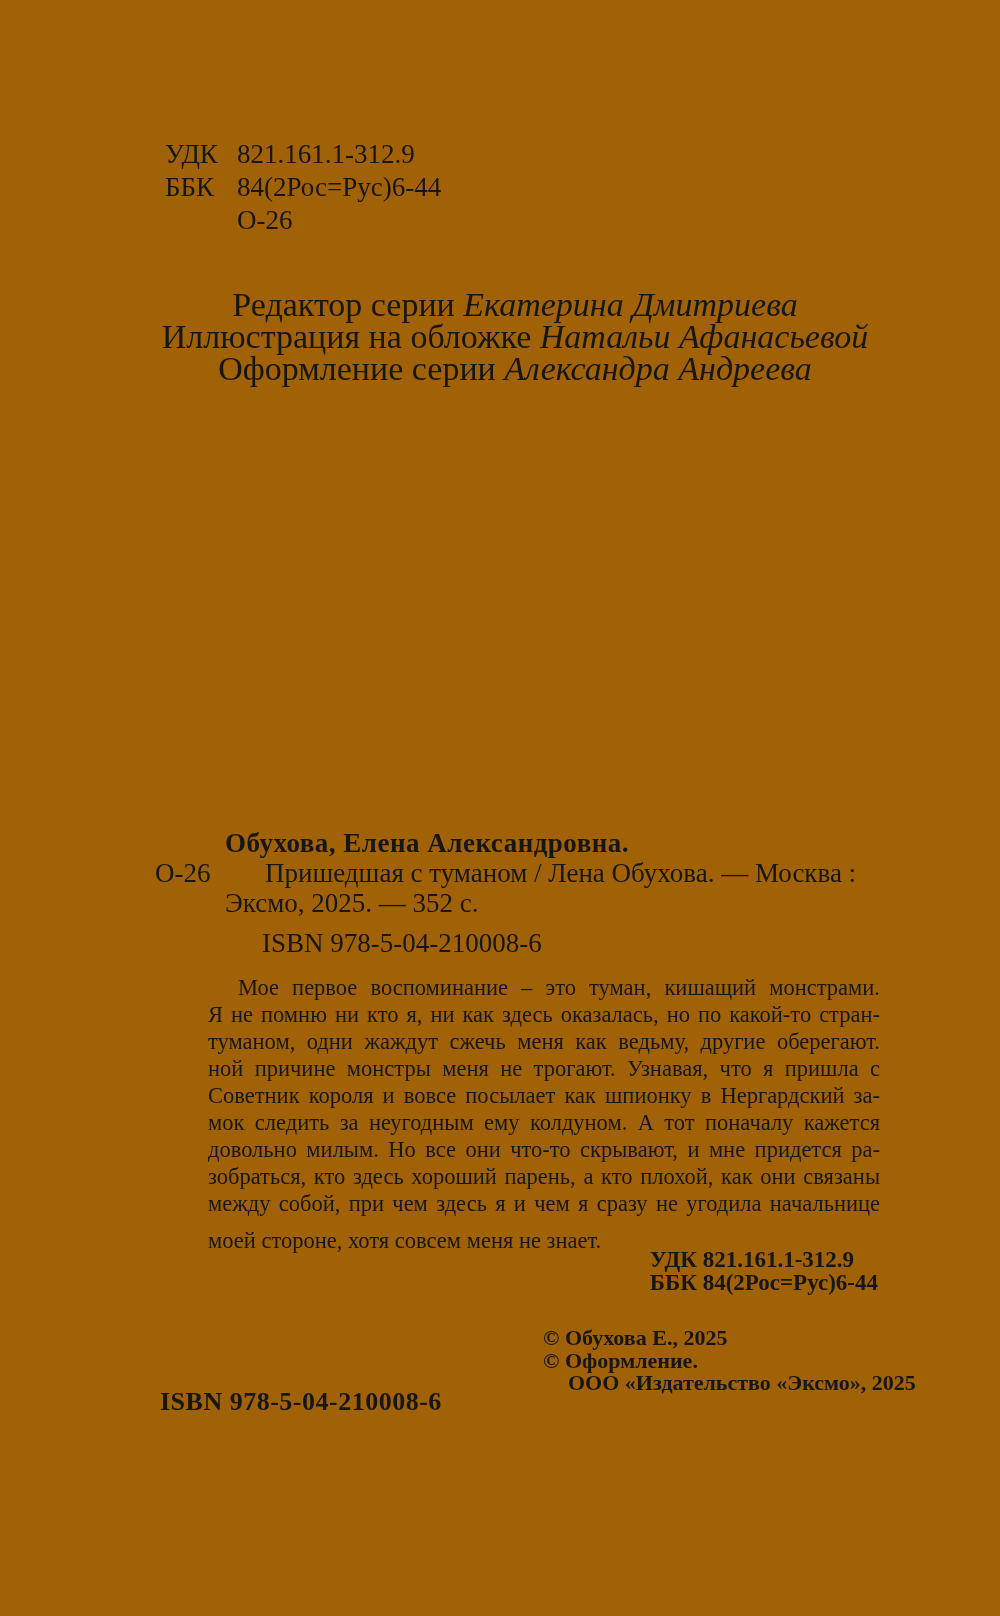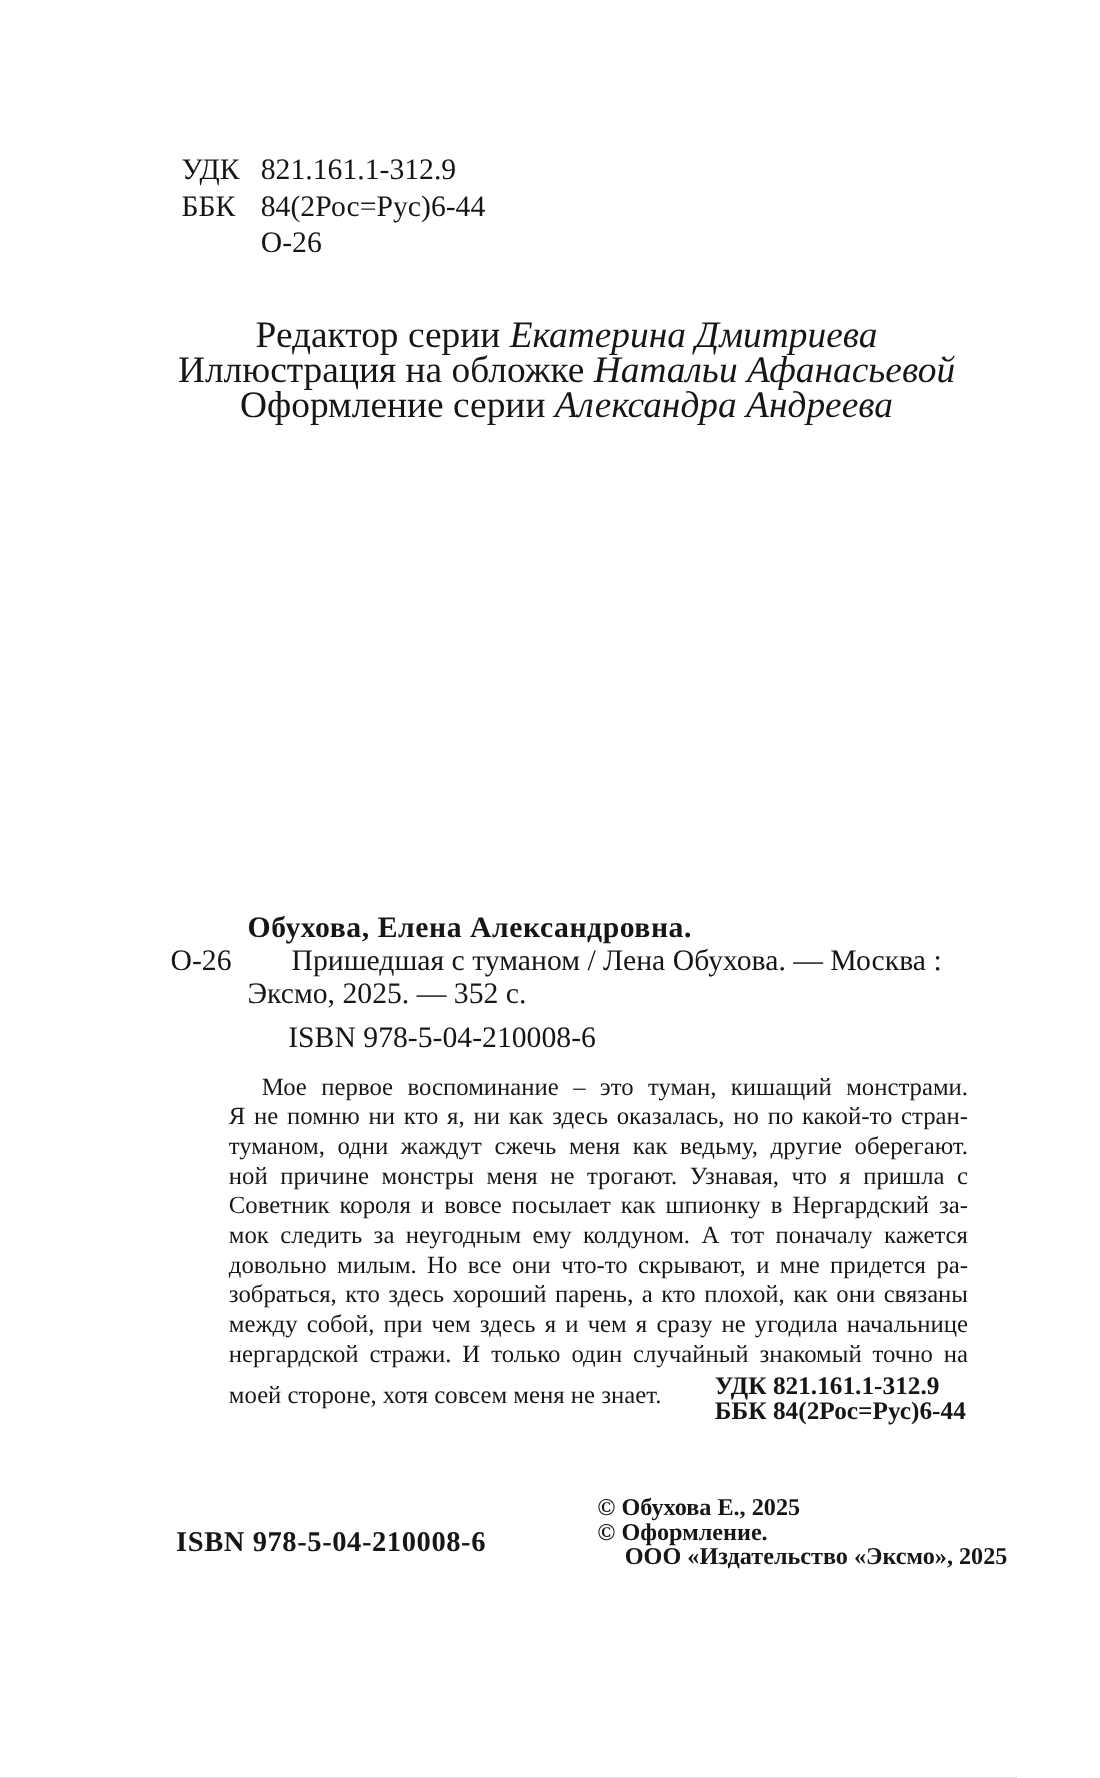--- a/index.html
+++ b/index.html
@@ -5,21 +5,21 @@
   html, body { margin: 0; padding: 0; }
   body {
     background: #777;
     font-family: "Liberation Serif", "DejaVu Serif", serif;
   }
   .page {
     position: relative;
     width: 1000px;
     height: 1616px;
     margin: 0 auto;
-    background: #ffffff;
+    background: #a16207;
     color: #161616;
     overflow: hidden;
   }
   .abs { position: absolute; }
 
   
   .top-codes { left: 165px; top: 138px; font-size: 27px; line-height: 33px; }
   .top-codes .row { display: flex; }
   .top-codes .lbl { width: 72px; }
   .top-codes .val { white-space: nowrap; }
@@ -51,21 +51,21 @@
 
   
   .bottom-codes {
     right: 122px; top: 1248px;
     text-align: left; font-weight: bold;
     font-size: 23px; line-height: 23px;
   }
 
   
   .copyright {
-    left: 543px; top: 1359px;
+    left: 543px; top: 1327px;
     font-weight: bold; font-size: 22px; line-height: 22.5px;
   }
   .copyright .indent { margin-left: 25px; }
 
   
   .isbn-bottom { left: 160px; top: 1387px; font-weight: bold; font-size: 26px; letter-spacing: 0.5px; }
 </style>
 </head>
 <body>
 
@@ -105,21 +105,20 @@
   <div class="abs annotation">
     <div class="ann-line ann-first">Мое первое воспоминание – это туман, кишащий монстрами.</div>
     <div class="ann-line">Я не помню ни кто я, ни как здесь оказалась, но по какой-то стран-</div>
     <div class="ann-line">туманом, одни жаждут сжечь меня как ведьму, другие оберегают.</div>
     <div class="ann-line">ной причине монстры меня не трогают. Узнавая, что я пришла с</div>
     <div class="ann-line">Советник короля и вовсе посылает как шпионку в Нергардский за-</div>
     <div class="ann-line">мок следить за неугодным ему колдуном. А тот поначалу кажется</div>
     <div class="ann-line">довольно милым. Но все они что-то скрывают, и мне придется ра-</div>
     <div class="ann-line">зобраться, кто здесь хороший парень, а кто плохой, как они связаны</div>
     <div class="ann-line">между собой, при чем здесь я и чем я сразу не угодила начальнице</div>
-    <div class="ann-line">нергардской стражи. И только один случайный знакомый точно на</div>
     <div class="ann-line ann-last">моей стороне, хотя совсем меня не знает.</div>
   </div>
 
   <div class="abs bottom-codes">
     <div>УДК 821.161.1-312.9</div>
     <div>ББК 84(2Рос=Рус)6-44</div>
   </div>
 
   <div class="abs copyright">
     <div>© Обухова Е., 2025</div>

